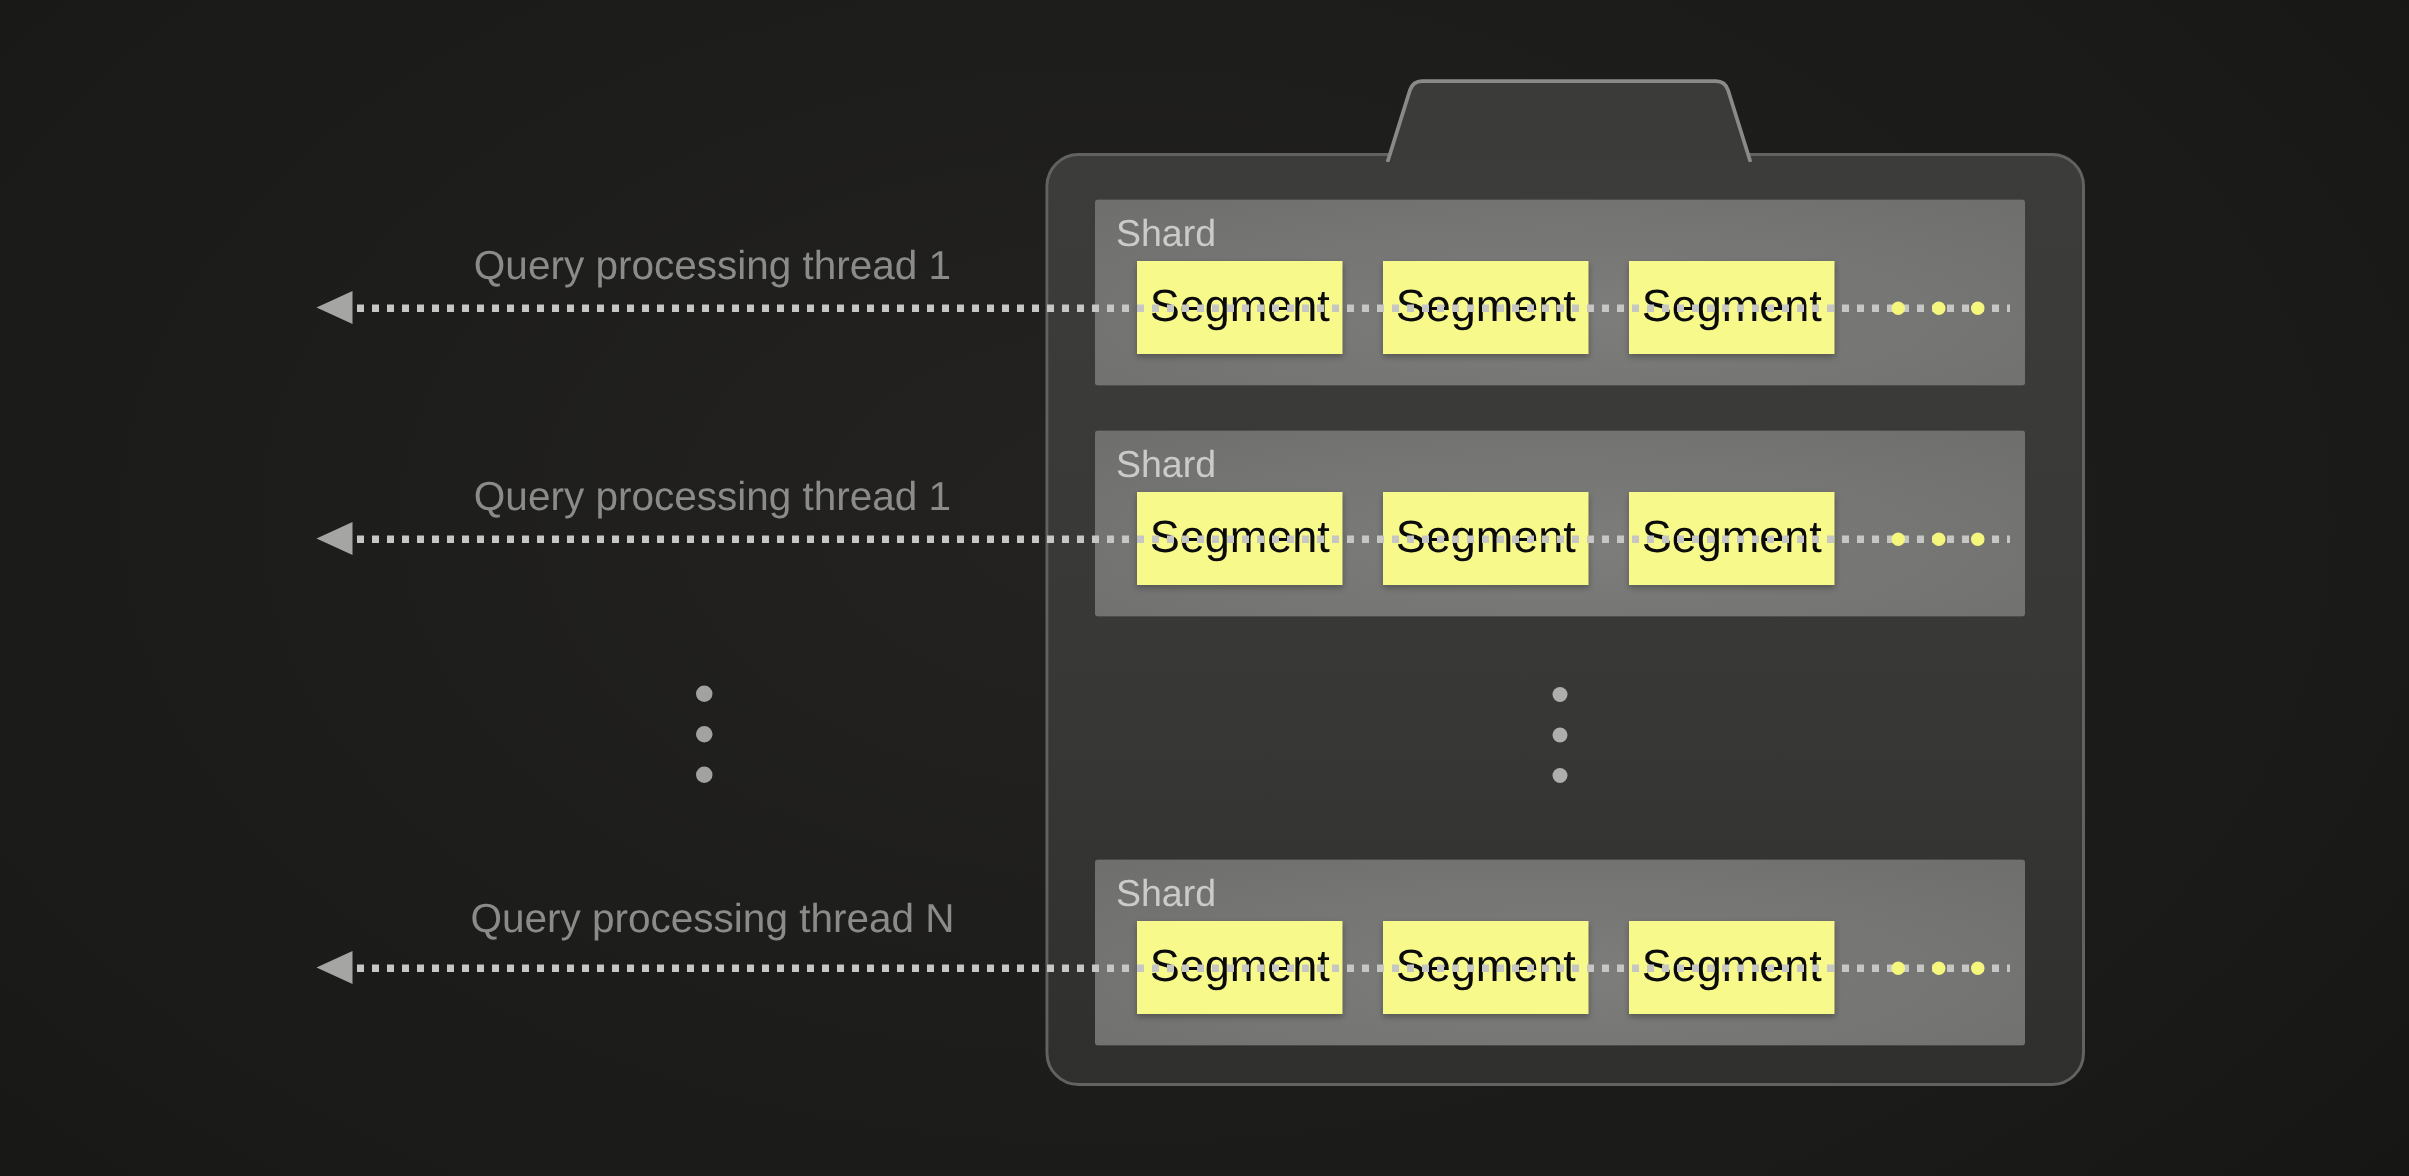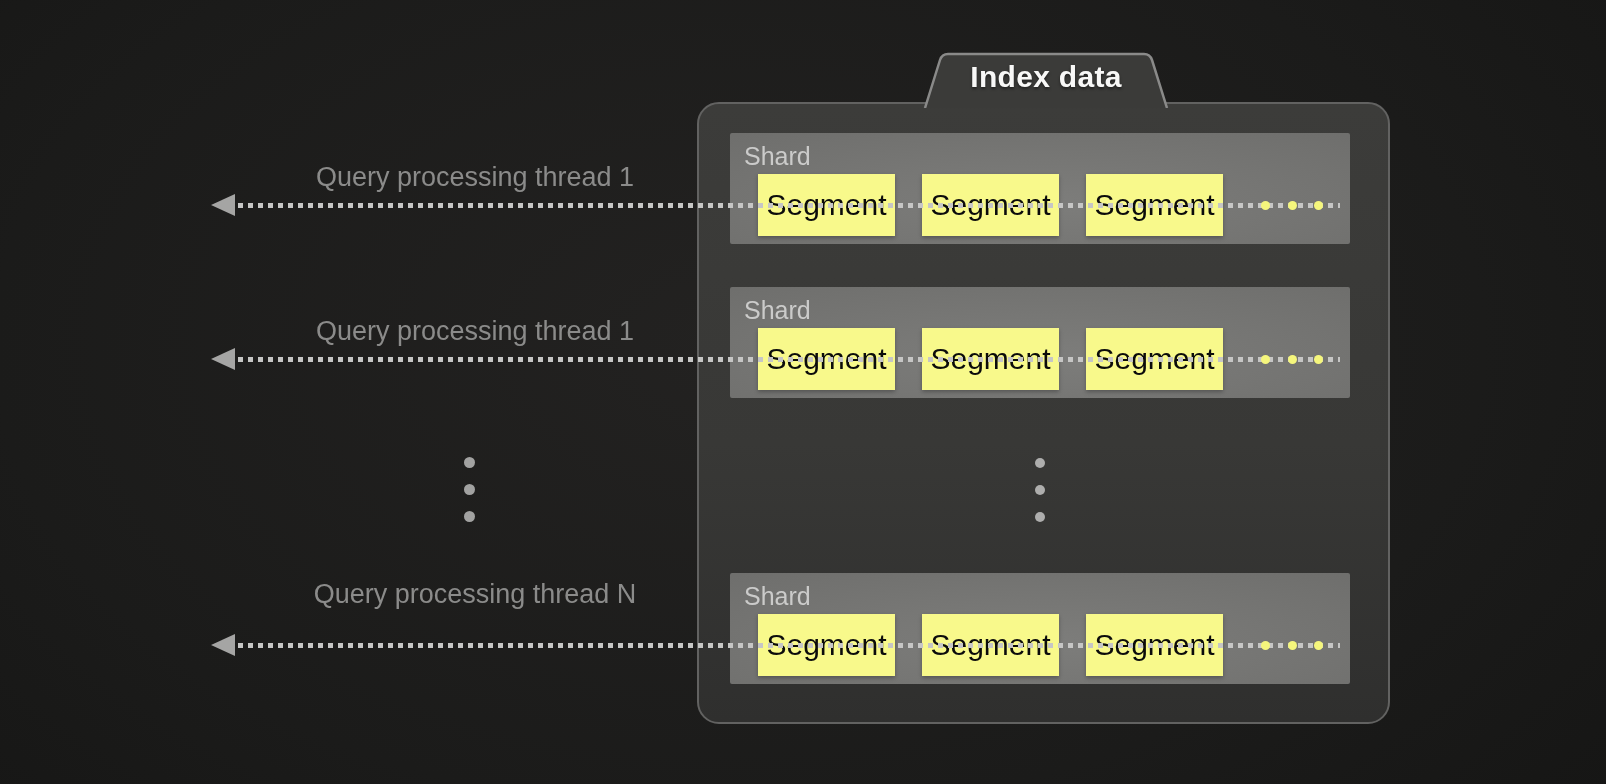--- a/index.html
+++ b/index.html
@@ -39,21 +39,21 @@
   .tab{position:absolute;left:922px;top:50px;width:248px;height:58px;z-index:2;}
   .tab svg{display:block;}
   .tab-label{
     position:absolute;left:0;top:10px;width:248px;text-align:center;
     font-size:30px;font-weight:700;letter-spacing:.3px;color:var(--tab_text);
     text-shadow:0 2px 3px rgba(0,0,0,.45);
   }
 
   
   .shard-row{
-    position:absolute;left:730px;width:620px;height:111px;
+    position:absolute;left:730px;width:620px;height:124px;
     background:radial-gradient(130% 150% at 50% 62%, #7d7d7b 0%, #6f6f6d 55%, #656563 100%), var(--shard_fill);
     border-radius:2px;
     z-index:2;
   }
   .shard-label{
     position:absolute;left:14px;top:9px;
     font-size:25px;color:var(--shard_label_text);
   }
   .segment{
     position:absolute;top:41px;width:137px;height:62px;
@@ -105,21 +105,20 @@
 <body>
 
 <div class="stage">
 
   <div class="panel"></div>
 
   <div class="tab">
     <svg width="248" height="58" viewBox="0 0 248 58">
       <path d="M3,58 L18,10 Q20,4 26,4 L222,4 Q228,4 230,10 L245,58" fill="#3b3b39" stroke="#8a8a89" stroke-width="2.5"></path>
     </svg>
-    <div class="tab-label">Index data</div>
   </div>
 
   <div class="shard-row" style="top:133px">
     <div class="shard-label">Shard</div>
     <div class="segment seg-1">Segment</div>
     <div class="segment seg-2">Segment</div>
     <div class="segment seg-3">Segment</div>
   </div>
 
   <div class="shard-row" style="top:287px">
@@ -143,21 +142,21 @@
   <span class="ydot" style="left:1288px;top:201px"></span>
   <span class="ydot" style="left:1314px;top:201px"></span>
 
   <div class="thread-label" style="top:315px">Query processing thread 1</div>
   <div class="query-line" style="top:357px"></div>
   <div class="arrow-head" style="top:348px"></div>
   <span class="ydot" style="left:1261px;top:355px"></span>
   <span class="ydot" style="left:1288px;top:355px"></span>
   <span class="ydot" style="left:1314px;top:355px"></span>
 
-  <div class="thread-label" style="top:578px">Query processing thread N</div>
+  <div class="thread-label" style="top:596px">Query processing thread N</div>
   <div class="query-line" style="top:643px"></div>
   <div class="arrow-head" style="top:634px"></div>
   <span class="ydot" style="left:1261px;top:641px"></span>
   <span class="ydot" style="left:1288px;top:641px"></span>
   <span class="ydot" style="left:1314px;top:641px"></span>
 
   <div class="v-ellipsis left">
     <span class="dot" style="left:464px;top:457px"></span>
     <span class="dot" style="left:464px;top:484px"></span>
     <span class="dot" style="left:464px;top:511px"></span>

